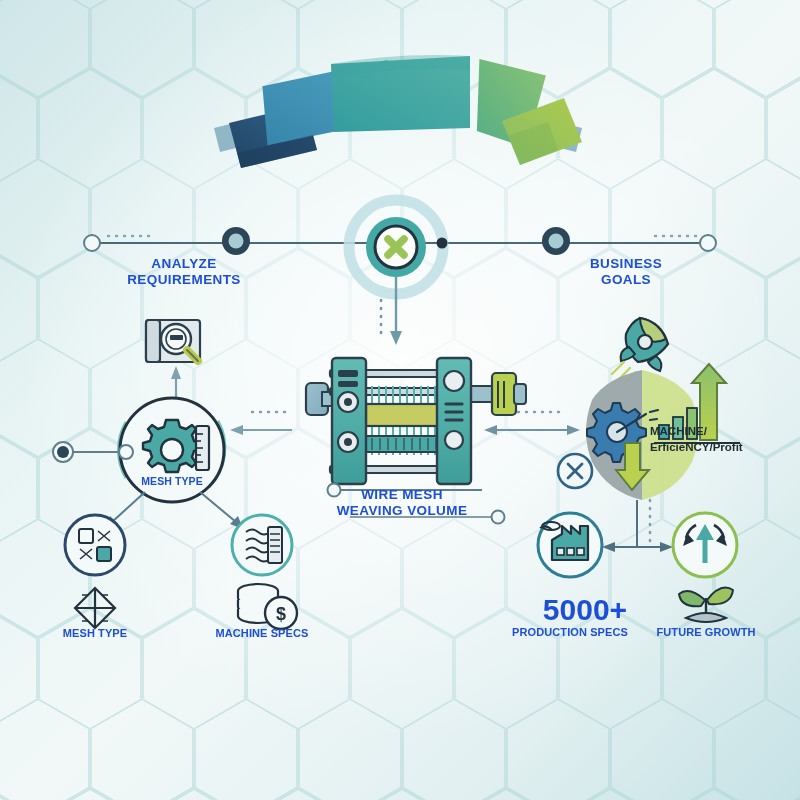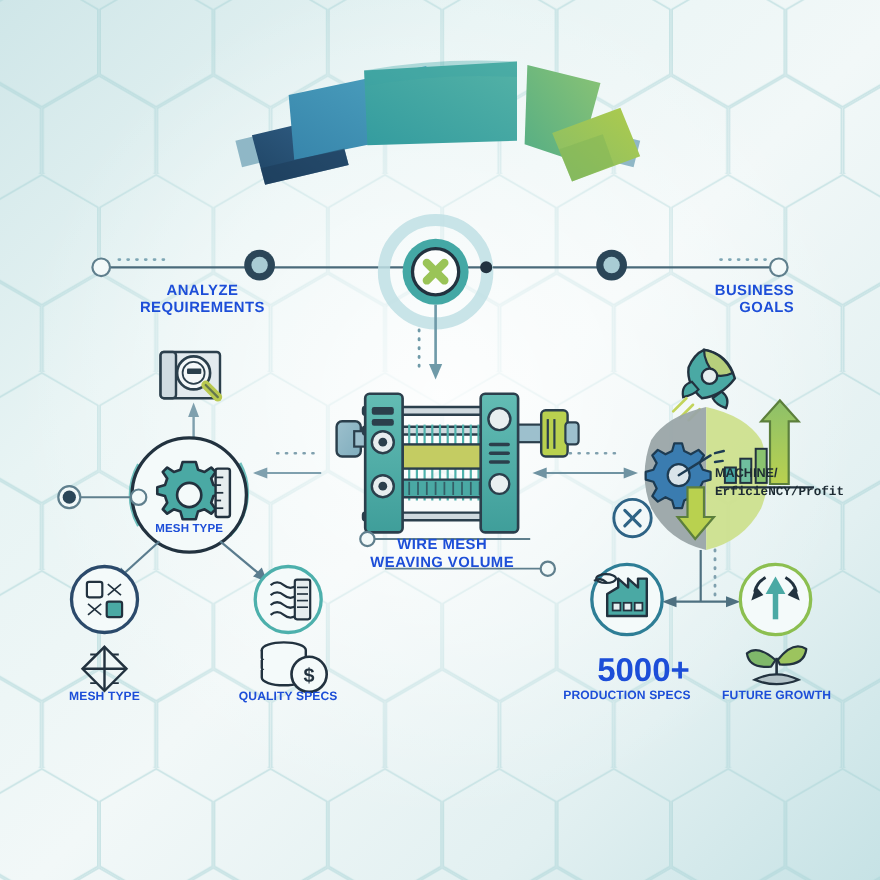--- a/index.html
+++ b/index.html
@@ -442,35 +442,35 @@
       <path d="M705 600 q-16 -14 -26 -6 q2 14 22 12 Z" fill="#7fb86a" stroke="#22323f" stroke-width="2" stroke-linejoin="round"></path>
       <path d="M707 600 q14 -18 26 -10 q-2 16 -24 14 Z" fill="#9cc45e" stroke="#22323f" stroke-width="2" stroke-linejoin="round"></path>
       <path d="M706 614 L706 598" stroke="#22323f" stroke-width="2.4"></path>
       <path d="M686 618 q20 -10 40 0 q-20 8 -40 0 Z" fill="#b3c3c8" stroke="#22323f" stroke-width="2"></path>
     </g>
   </svg>
 
   <div class="lbl t13" style="left:88px;top:256px;width:192px;">ANALYZE
 REQUIREMENTS</div>
 
-  <div class="lbl t13" style="left:530px;top:256px;width:192px;text-align:right;">BUSINESS
+  <div class="lbl t13" style="left:530px;top:256px;width:192px;">BUSINESS
 GOALS</div>
 
   <div class="lbl t13" style="left:306px;top:487px;width:192px;">WIRE MESH
 WEAVING VOLUME</div>
 
   <div class="lbl t10" style="left:122px;top:475px;width:100px;">MESH TYPE</div>
 
   <div class="lbl t11" style="left:45px;top:627px;width:100px;">MESH TYPE</div>
 
-  <div class="lbl t11" style="left:192px;top:627px;width:140px;">QUALITY SPECS</div>
+  <div class="lbl t11" style="left:192px;top:627px;width:140px;">MACHINE SPECS</div>
 
   <div class="lbl big" style="left:515px;top:592px;width:140px;">5000+</div>
 
   <div class="lbl t11" style="left:495px;top:626px;width:150px;">PRODUCTION SPECS</div>
 
   <div class="lbl t11" style="left:645px;top:626px;width:122px;">FUTURE GROWTH</div>
 
   <div class="lbl qual" style="left:650px;top:424px;width:110px;">MACHINE/</div>
 
-  <div class="lbl qual" style="left:650px;top:440px;width:120px;font-family:Liberation Mono, monospace;">ErficieNCY/Profit</div>
+  <div class="lbl qual" style="left:650px;top:440px;width:120px;">ErficieNCY/Profit</div>
 
 </div>
 
 </body></html>

